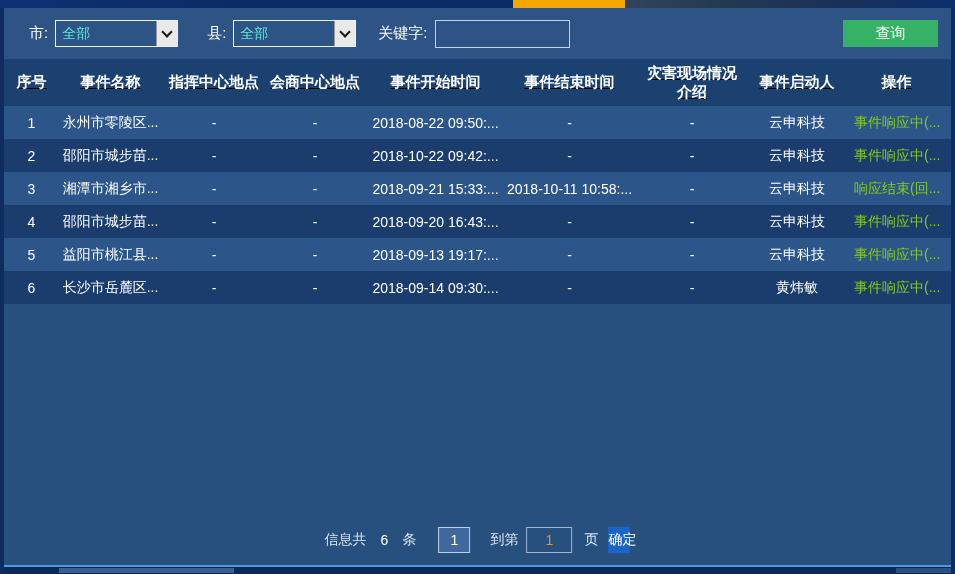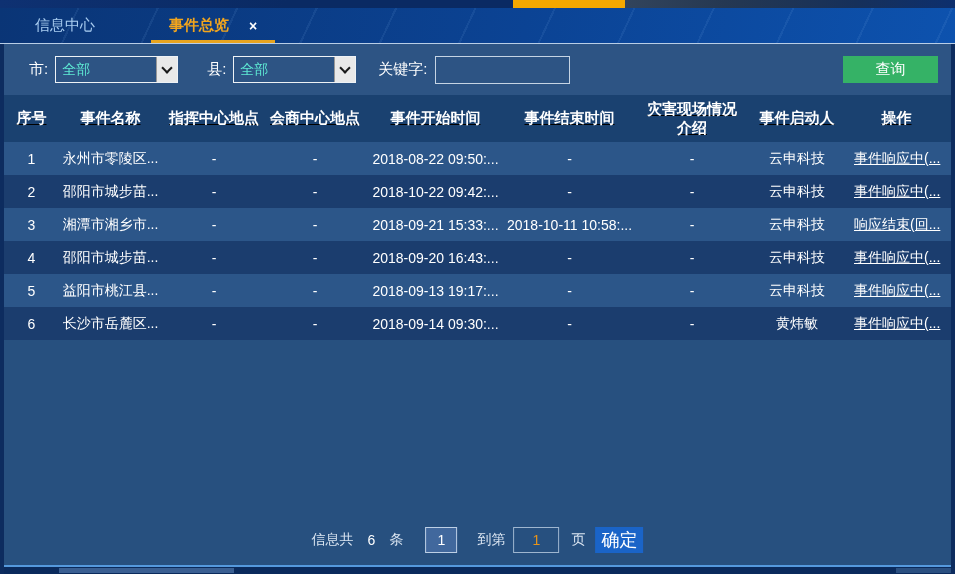--- a/index.html
+++ b/index.html
@@ -47,57 +47,50 @@
   
   .grid-cols { display:grid; grid-template-columns:55px 103px 104px 98px 143px 125px 120px 90px 1fr; }
   .t-header { height:47px; flex:none; background:#1a4170; align-items:center;text-decoration:underline; }
   .t-header .hcell { color:#ffffff; font-size:15px; font-weight:bold; text-align:center;
     line-height:1.25; display:flex; align-items:center; justify-content:center; }
   .t-header .hcell span { display:inline-block; max-width:96px; }
   .row { height:33px; flex:none; align-items:center; }
   .row.odd  { background:#2c5689; }
   .row.even { background:#1b3d6e; }
   .cell { color:#ffffff; font-size:14px; text-align:center; white-space:nowrap; overflow:hidden; }
-  .cell.link { color:#ffffff; text-decoration:underline; cursor:pointer; text-align:left; padding-left:12px; }
+  .cell.link { color:#84cc16; cursor:pointer; text-align:left; padding-left:12px; }
   
   .spacer { flex:1; position:relative; }
   .pagination { position:absolute; left:50%; bottom:12px; transform:translateX(-50%);
     display:flex; align-items:center; white-space:nowrap; color:#dce6f2; font-size:14px; }
   .pg-txt { color:#dce6f2; }
   .pg-count { color:#ffffff; margin:0 14px; } .pg-sp22 { width:22px; } .pg-sp20 { width:20px; }
   .pg-sp8 { width:8px; } .pg-sp12 { width:12px; } .pg-sp10 { width:10px; }
   .page-box { width:32px; height:26px; background:#41689d; border:1px solid #bdd0e6;
     color:#ffffff; display:flex; align-items:center; justify-content:center; cursor:pointer; }
   .goto-input { width:46px; height:26px; border:1px solid #9fb6d0; background:transparent;
     color:#e8941a; font-size:14px; text-align:center; outline:none; font-family:inherit; }
-  .confirm-btn { width:48px; height:26px; border:none; background:#1a64c8; color:#ffffff;
-    font-size:18px; cursor:pointer; font-family:inherit; }
+  .confirm-btn { width:22px; height:26px; border:none; background:#1a64c8; color:#ffffff;
+    font-size:14px; cursor:pointer; font-family:inherit; }
   
   .bottom-line { height:2px; flex:none; background:#5599dd; }
   .scroll-strip { height:7px; flex:none; background:#0a2a5c; position:relative; }
   .scroll-thumb { position:absolute; left:55px; top:1px; width:175px; height:5px; background:#3a5f92; }
   .scroll-corner { position:absolute; right:0; top:1px; width:55px; height:5px; background:#2a4f80; }
 </style>
 </head>
 <body>
 
 <div class="screen">
 
   <div class="top-strip">
     <div class="orange-seg"></div>
     <div class="photo-seg"></div>
   </div>
 
-  <div class="tab-bar">
-    <div class="tab inactive">信息中心</div>
-    <div class="tab active">
-      <span>事件总览</span>
-      <span class="tab-close">×</span>
-    </div>
-  </div>
 
   <div class="panel">
 
     <div class="filter-bar">
       <span class="f-label">市:</span>
       <div class="sel">
         <span class="sel-value">全部</span>
         <span class="sel-arrow">
             <span class="chev"></span>
           </span>

